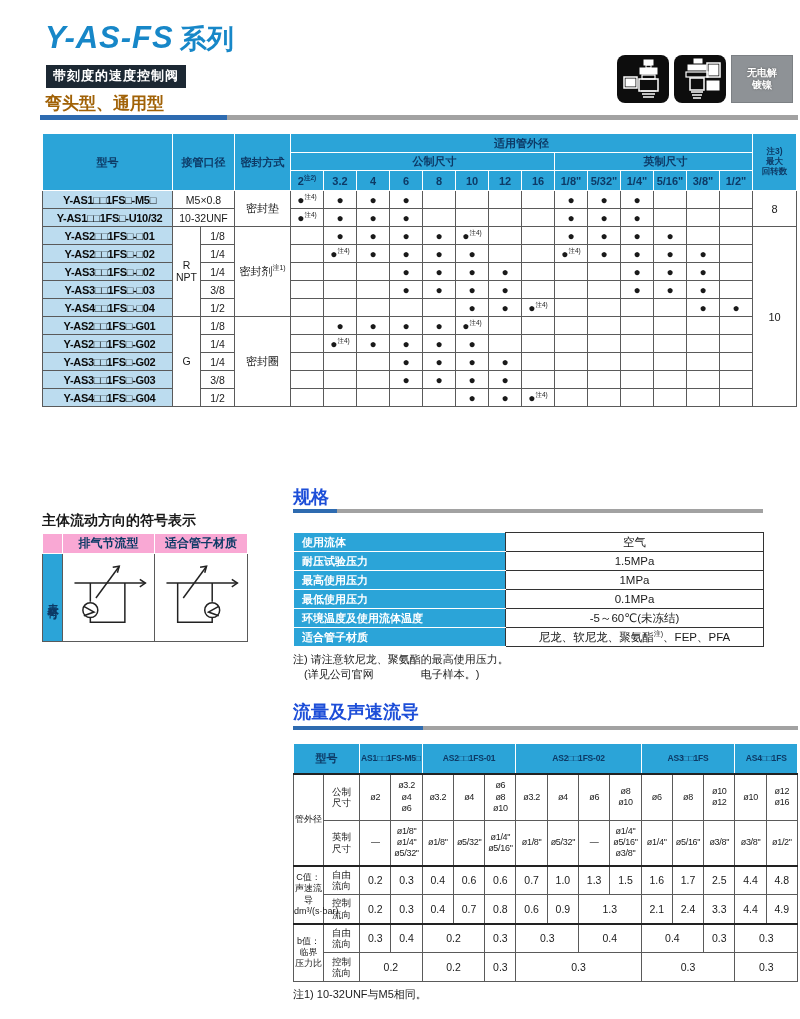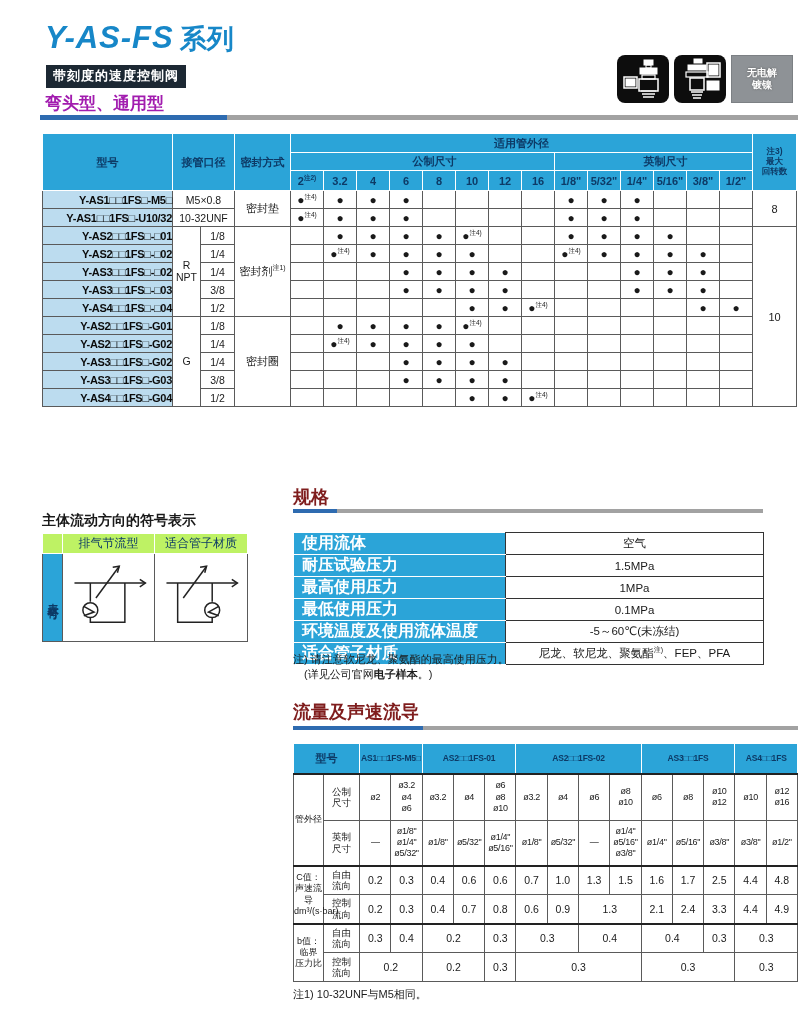--- a/index.html
+++ b/index.html
@@ -6,21 +6,21 @@
   html,body { background:#f6f6f4; }
   body { font-family:"Liberation Sans","DejaVu Sans",sans-serif; color:#1a1a1a; }
   #page { position:relative; width:800px; height:1019px; background:#ffffff; overflow:hidden; margin:0 auto; }
 
   
   .title { position:absolute; left:45px; top:20px; font-size:31px; font-weight:bold; color:#1787c8; }
   .title .it { font-style:italic; letter-spacing:1px; }
   .title .suf { font-size:27px; font-style:normal; margin-left:6px; }
   .badge { position:absolute; left:46px; top:65px; background:#1c2833; color:#fff;
            font-size:13px; font-weight:bold; padding:2px 7px 3px; letter-spacing:1px; }
-  .sec-title { position:absolute; left:45px; top:92px; font-size:17px; font-weight:bold; color:#a21caf; }
+  .sec-title { position:absolute; left:45px; top:92px; font-size:17px; font-weight:bold; color:#a16207; }
   .rule { position:absolute; height:5px; }
   .rule .b, .rule .g { position:absolute; top:0; height:100%; }
   .rule .b { background:#2e6bb0; left:0; }
   .rule .g { background:#a2a2a2; }
 
   .tile { position:absolute; top:55px; width:52px; height:48px; background:#0d0d0d; border-radius:8px; }
   .tile svg { display:block; }
   .tile-gray { position:absolute; top:55px; left:731px; width:62px; height:48px; background:#8e9296;
                color:#fff; font-size:10px; font-weight:bold; text-align:center; line-height:1.2;
                display:flex; align-items:center; justify-content:center; white-space:pre-line;
@@ -30,47 +30,47 @@
   table { border-collapse:collapse; table-layout:fixed; }
   .mt { position:absolute; left:42px; top:133px; width:754px; font-size:11px; }
   .mt th { background:#2ba4d8; color:#0d3a66; font-weight:bold; border:1px solid #fff; font-size:11px; }
   .mt thead tr:nth-child(1) th { height:19px; }
   .mt thead tr:nth-child(2) th { height:18px;padding-left:24px; }
   .mt thead tr:nth-child(3) th { height:20px; }
   .mt th.maxturns { font-size:8.5px; white-space:pre-line; line-height:1.15; }
   .mt th sup { font-size:6.5px; }
   .mt td { border:1px solid #5a5a5a; height:18px; text-align:center; vertical-align:middle;
            background:#fff; padding:0; }
-  .mt td.model { background:#bcdcef; text-align:right; padding-left:4px; font-weight:bold;
+  .mt td.model { background:#bcdcef; text-align:center; padding-left:4px; font-weight:bold;
                  font-size:11px; color:#0b0b0b; letter-spacing:-0.3px; }
   .mt td.thread { font-size:10.5px; line-height:1.1; white-space:pre-line; }
   .mt td.port { font-size:10.5px; }
   .mt td.seal { font-size:11px; }
   .mt td.turns { font-size:11px; }
   .mt td.dot { font-size:12px; line-height:1; }
   .mt td.dot sup { font-size:6.5px; vertical-align:super; }
   .mt td.seal sup { font-size:7px; }
   .mt { border:1px solid #333; }
 
   .notes { position:absolute; font-size:11px; color:#1c1c1c; line-height:1.4; }
 
   
   .sym-head { position:absolute; left:42px; top:512px; font-size:14px; font-weight:bold; }
   .sym { position:absolute; left:42px; top:533px; width:205px; border:1px solid #333; }
-  .sym th { background:#bef264; color:#0d3a66; font-weight:normal; font-size:12px; border:1px solid #fff; height:20px;margin-top:46px; }
+  .sym th { background:#f9a8d4; color:#0d3a66; font-weight:bold; font-size:12px; border:1px solid #fff; height:20px;margin-top:46px; }
   .sym td { border:1px solid #5a5a5a; background:#fff; height:88px; text-align:center; vertical-align:middle; }
   .sym .vlabel { background:#2ba4d8; color:#0d3a66; font-size:11px; font-weight:bold;
                  writing-mode:vertical-rl; text-orientation:upright; letter-spacing:2px; padding:2px 0; }
   .sym svg { display:block; margin:0 auto; }
 
   
-  .spec-title, .flow-title { position:absolute; font-size:18px; font-weight:bold; color:#7f1d1d; }
+  .spec-title, .flow-title { position:absolute; font-size:18px; font-weight:bold; color:#1d4ed8; }
   .spec { position:absolute; left:293px; top:532px; width:470px; border:1px solid #333; font-size:11.5px; }
   .spec th { background:#2ba4d8; color:#fff; font-weight:bold; text-align:left; padding:0 0 0 8px;
-             border:1px solid #fff; border-right:1px solid #333; height:19px; font-size:16px; }
+             border:1px solid #fff; border-right:1px solid #333; height:19px; font-size:11px; }
   .spec td { background:#fff; border:1px solid #333; text-align:center; height:19px; }
   .spec td sup { font-size:7px; }
 
   
   .ft { position:absolute; left:293px; top:743px; width:505px; border:1px solid #222; }
   .ft th, .ft td { border:1px solid #5a5a5a; text-align:center; vertical-align:middle; background:#fff; }
   .ft thead th { background:#2ba4d8; color:#0d3a66; border:1px solid #fff; border-bottom:2px solid #222;
                  height:30px; font-size:8.5px; font-weight:bold; letter-spacing:-0.2px; }
   .ft thead th.mdl { font-size:11px; letter-spacing:0; }
   .ft .rowlab { font-size:9px; line-height:1.25; white-space:pre-line; font-weight:normal; background:#fff; }
@@ -496,21 +496,21 @@
           <td>-5～60℃(未冻结)</td>
         </tr>
         <tr>
           <th>适合管子材质</th>
           <td><span>尼龙、软尼龙、聚氨酯</span><sup>注)</sup><span>、FEP、PFA</span></td>
         </tr>
       </tbody>
   </table>
   <div class="notes" style="left:293px; top:652px;" id="spec-notes">
       <div><span>注) 请注意软尼龙、聚氨酯的最高使用压力。</span></div>
-      <div><span>　(详见公司官网</span><span style="font-weight: 700;">电子样本</span><span>。)</span></div>
+      <div><span>　(详见公司官网</span><span style="font-weight: 400; padding-left: 47px;">电子样本</span><span>。)</span></div>
     </div>
 
   <div class="flow-title" style="left:293px; top:700px;">流量及声速流导</div>
   <div class="rule" style="left:293px; top:726px; width:505px; height:4px;">
     <div class="b" style="width:130px"></div>
     <div class="g" style="left:130px; width:375px"></div>
   </div>
   <table class="ft">
     <colgroup id="ft-cols">
         <col style="width: 30px;">

